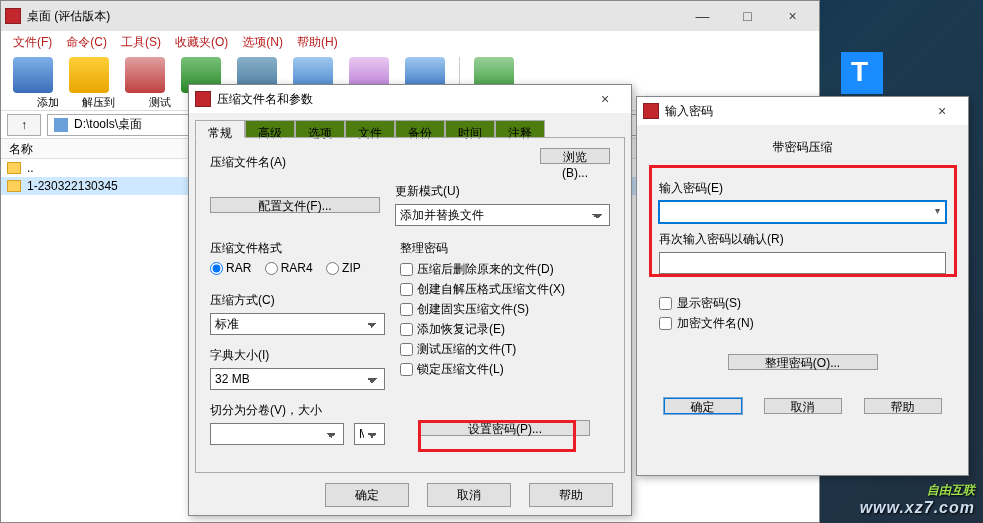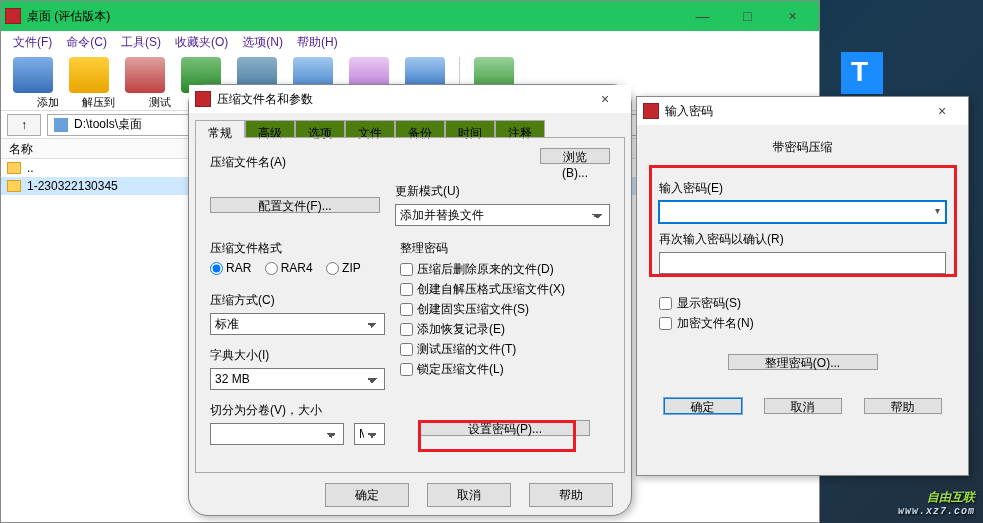--- a/index.html
+++ b/index.html
@@ -3,27 +3,27 @@
 <meta charset="utf-8">
 <style>
 * { box-sizing: border-box; margin: 0; padding: 0; font-family: "Microsoft YaHei", Tahoma, sans-serif; font-size: 12px; }
 body { position: relative; width: 983px; height: 523px; background: #0a1a2a; overflow: hidden; }
 
 
 .bg-photo { position: absolute; inset: 0; background: linear-gradient(135deg, #1a2838 0%, #0e2f4a 40%, #1a3a52 60%, #203040 100%); }
 
 
 .winrar { position: absolute; left: 0; top: 0; width: 820px; height: 523px; background: #fff; border: 1px solid #888; }
-.titlebar { height: 30px; background: #22c55e; display: flex; align-items: center; padding: 8px 4px; }
+.titlebar { height: 30px; background: #e5e5e5; display: flex; align-items: center; padding: 8px 4px; }
 .titlebar .app-icon { width: 16px; height: 16px; margin-right: 6px; background:#c2272d; border:1px solid #8a1f23; }
 .titlebar .title-text { flex:1; color:#000; }
 .titlebar .winbtn { width: 45px; height: 28px; text-align:center; line-height:28px; color:#444; font-size:14px; }
 
 .menubar { height:22px; display:flex; gap:2px; padding:0 6px; align-items:center; }
-.menubar span { padding:2px 6px; color:#4c1d95; }
+.menubar span { padding:2px 6px; color:#b91c1c; }
 
 .toolbar { height:58px; display:flex; gap:4px; padding:4px 6px 0; border-bottom:1px solid #ddd; align-items:flex-start;}
 .tbtn { width:52px; text-align:right; }
 .tbtn .ticon { width:40px; height:36px; margin:0 auto 2px; border-radius:4px; }
 .tbtn .tlabel { font-size:11px; color:#000;}
 .ico-add{background:linear-gradient(#7db0e8,#3a6db8);}
 .ico-extract{background:linear-gradient(#ffcf3a,#e8a500);}
 .ico-test{background:linear-gradient(#e0a0a0,#c04040);}
 .ico-view{background:linear-gradient(#78c078,#2a8a2a);}
 .ico-delete{background:linear-gradient(#88b0c8,#4878a0);}
@@ -47,21 +47,21 @@
 .filelist .fico{width:14px;height:12px;background:#ffd158;border:1px solid #d8a020;}
 .filelist .fico.up{background:#ffd158;}
 
 
 .dlg { position:absolute; background:#f0f0f0; border:1px solid #888; box-shadow:2px 2px 8px rgba(0,0,0,.3);}
 .dlg .dlg-title{height:28px;background:#fff;display:flex;align-items:center;padding:0 6px;}
 .dlg .dlg-title .dlg-ico{width:16px;height:16px;margin-right:6px;background:#c2272d;border:1px solid #8a1f23;}
 .dlg .dlg-title .dlg-titletext{flex:1;}
 .dlg .dlg-title .dlg-close{width:40px;text-align:center;font-size:14px;color:#444;}
 
-#dlg1 { left:188px; top:84px; width:444px; height:432px;border-radius:20px; }
+#dlg1 { left:188px; top:84px; width:444px; height:432px; }
 #dlg1 .tabs{height:24px;display:flex;padding:6px 6px 0;gap:0;}
 #dlg1 .tab{padding:4px 12px;border:1px solid #aaa;background:#4d7c0f;border-bottom:none;position:relative;top:1px;}
 #dlg1 .tab.active{background:#f0f0f0;border-bottom:1px solid #f0f0f0;z-index:2;}
 #dlg1 .tabpage{border:1px solid #aaa;margin:0 6px;padding:16px 14px;height:336px;position:relative;}
 
 .lbl{display:block;margin-bottom:4px;}
 .row-flex{display:flex;gap:10px;align-items:center;}
 select,.textin{height:22px;border:1px solid #7a7a7a;background:#fff;padding:0 4px;width:100%;}
 select{appearance:none;background-image:linear-gradient(45deg,transparent 50%,#555 50%),linear-gradient(-45deg,transparent 50%,#555 50%);background-position:calc(100% - 12px) 9px,calc(100% - 7px) 9px;background-size:5px 5px;background-repeat:no-repeat;padding-right:20px;}
 .btn{height:16px;border:1px solid #999;background:#e1e1e1;padding:0 14px;cursor:default;}
@@ -93,21 +93,21 @@
 #dlg2 .dlg-buttons .btn{width:78px;}
 #dlg2 .red-box2{position:absolute;left:12px;top:68px;width:308px;height:112px;border:3px solid #eb1c24;pointer-events:none;}
 #dlg2 input.pw-select{border:1px solid #0078d7;outline:1px solid #0078d7;}
 
 
 .tlogo{position:absolute;right:100px;top:52px;width:42px;height:42px;background:#1a8cff;}
 .tlogo::after{content:"T";color:#fff;font-size:28px;font-weight:bold;position:absolute;left:10px;top:4px;}
 
 
 .wm{position:absolute;right:8px;bottom:6px;color:#9fe24a;font-size:16px;font-style:italic;font-weight:bold;text-shadow:1px 1px 2px #000;text-align:right;}
-.wm small{display:block;color:#cde;font-size:10px;letter-spacing:1px;font-family:Liberation Mono, monospace;}
+.wm small{display:block;color:#cde;font-size:16px;letter-spacing:1px;}
 
 input[type=radio],input[type=checkbox]{margin:0;width:13px;height:13px;}
 .btn.default{border:1px solid #0078d7;outline:1px solid #7aa7d8;}
 </style>
 </head>
 <body>
 
 <div class="bg-photo"></div>
 <div class="tlogo"></div>
 

